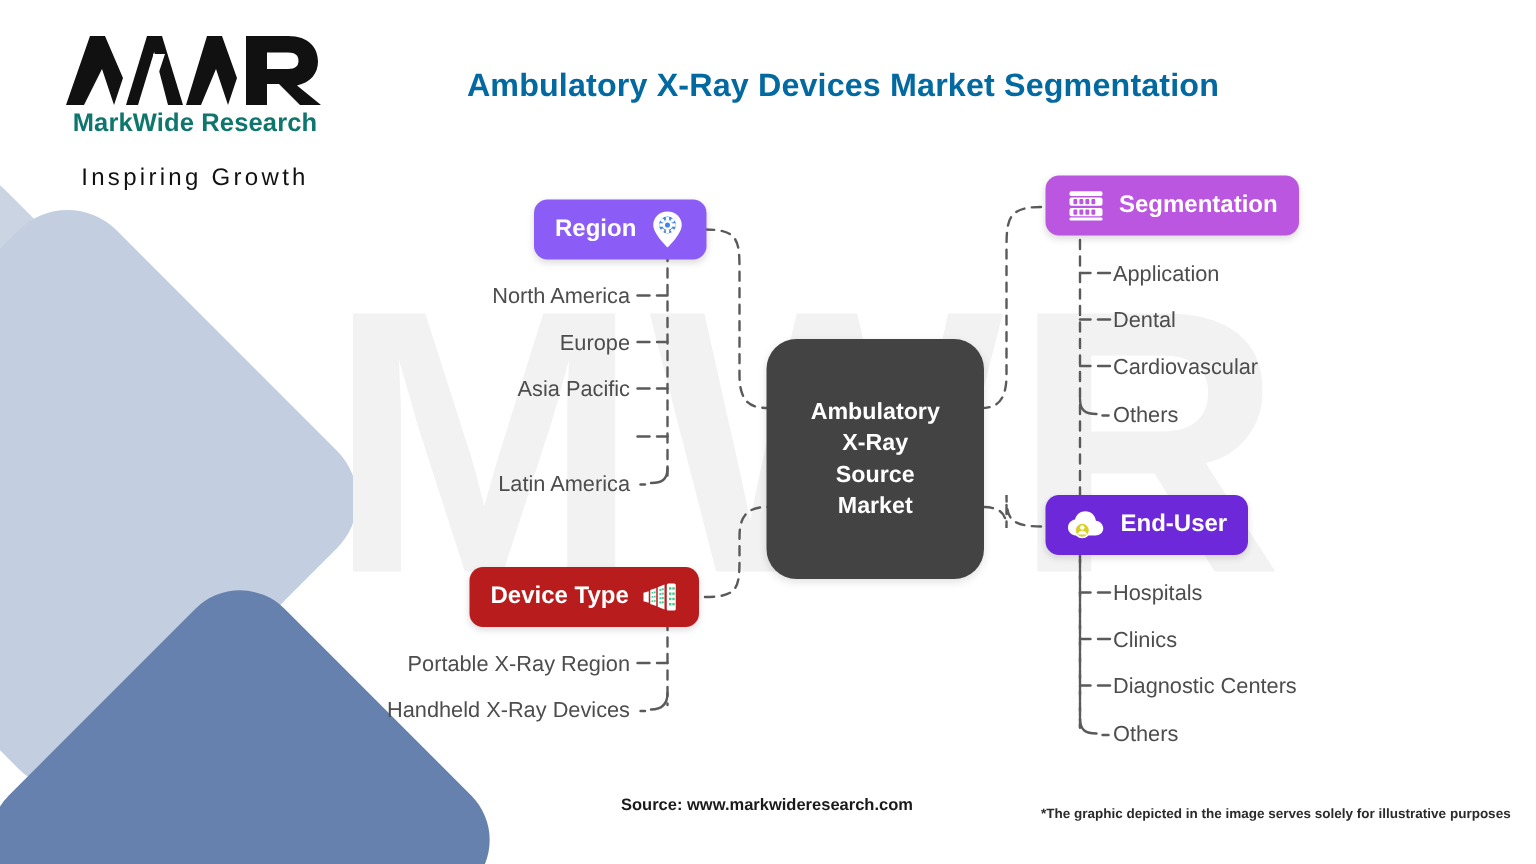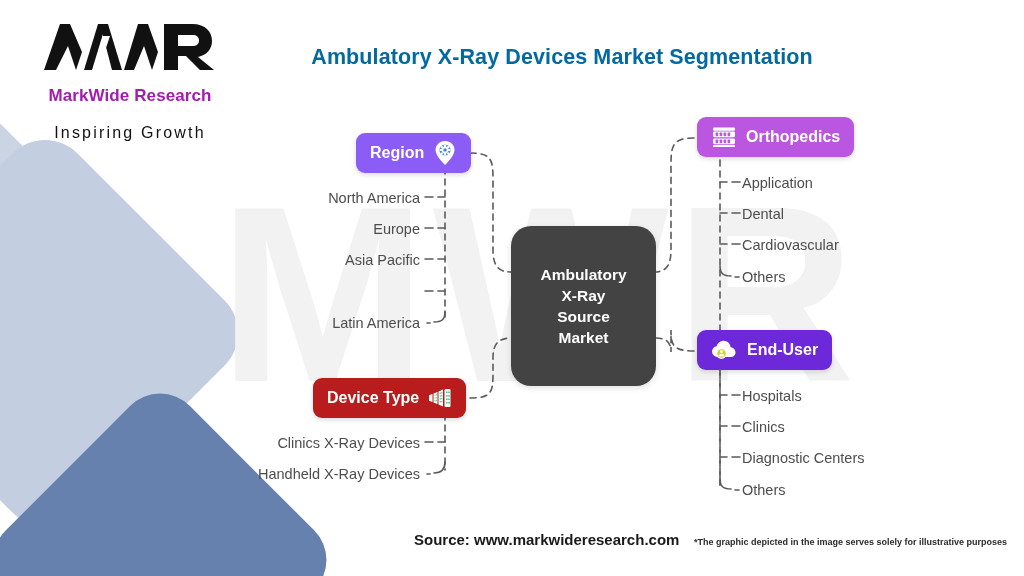--- a/index.html
+++ b/index.html
@@ -31,21 +31,21 @@
     position:absolute;left:100px;top:170px;width:880px;height:250px;
     color:#f2f2f2;font-size:250px;font-weight:700;letter-spacing:6px;
     line-height:250px;text-align:center;user-select:none;
     font-family:"Liberation Sans", sans-serif;
   }
 
   
   .logo{position:absolute;left:40px;top:22px;width:180px;text-align:center;}
   .logo-mark{height:50px;}
   .logo-name{
-    font-size:17px;font-weight:700;color:#a21caf;letter-spacing:.1px;margin-top:14px;
+    font-size:17px;font-weight:700;color:#0f766e;letter-spacing:.1px;margin-top:0;
   }
   .logo-tag{
     font-size:16px;font-weight:400;color:#111;letter-spacing:2.2px;margin-top:18px;
   }
 
   
   .title{
     position:absolute;left:262px;top:45px;width:600px;text-align:center;
     font-size:21.5px;font-weight:700;color:#0369a1;letter-spacing:.1px;
   }
@@ -77,21 +77,21 @@
   
   .leaf{
     position:absolute;font-size:14.5px;color:#4d4d4d;white-space:nowrap;
     line-height:18px;
   }
   .leaf-right-align{text-align:right;}
 
   
   .source{
     position:absolute;left:414px;top:531px;
-    font-size:15px;font-weight:700;color:#1a1a1a;
+    font-size:11px;font-weight:700;color:#1a1a1a;
   }
   .disclaimer{
     position:absolute;left:694px;top:537px;width:340px;
     font-size:9px;font-weight:600;color:#2b2b2b;white-space:nowrap;
   }
 
   svg.links{position:absolute;left:0;top:0;width:1024px;height:576px;pointer-events:none;}
 </style>
 </head>
 <body>
@@ -277,21 +277,21 @@
           <rect x="16.6" y="7.6" width="2.6" height="3.6" rx=".7" fill="#bb56e0"></rect>
           <rect x="2" y="13.6" width="22" height="5.6" rx="1.4"></rect>
           <rect x="4.6" y="14.6" width="2.6" height="3.6" rx=".7" fill="#bb56e0"></rect>
           <rect x="8.6" y="14.6" width="2.6" height="3.6" rx=".7" fill="#bb56e0"></rect>
           <rect x="12.6" y="14.6" width="2.6" height="3.6" rx=".7" fill="#bb56e0"></rect>
           <rect x="16.6" y="14.6" width="2.6" height="3.6" rx=".7" fill="#bb56e0"></rect>
           <rect x="2" y="20" width="22" height="2" rx=".9"></rect>
         </g>
       </svg>
     </span>
-    <span>Orthopedics</span>
+    <span>Segmentation</span>
   </div>
 
   <div class="pill pill-enduser">
     <span>
       <svg width="27" height="22" viewBox="0 0 27 22" aria-hidden="true">
         <g fill="#ffffff">
           <path d="M7 18 C3.5 18 1 15.6 1 12.6 C1 9.9 3 7.7 5.7 7.3 C6.4 4.1 9.2 1.8 12.6 1.8 C16.3 1.8 19.3 4.6 19.6 8.2 C22.4 8.5 24.5 10.7 24.5 13.4 C24.5 16.2 22.2 18 19.4 18 Z"></path>
           <circle cx="10.5" cy="14.5" r="5.4"></circle>
           <circle cx="10.5" cy="14.5" r="4.3" fill="#d8cf27"></circle>
           <circle cx="10.5" cy="12.6" r="1.5" fill="#ffffff"></circle>
@@ -300,21 +300,21 @@
       </svg>
     </span>
     <span>End-User</span>
   </div>
 
   <div class="leaf leaf-right-align" style="left:150px;top:220px;width:270px;">Europe</div>
   <div class="leaf leaf-right-align" style="left:150px;top:189px;width:270px;">North America</div>
   <div class="leaf leaf-right-align" style="left:150px;top:251px;width:270px;">Asia Pacific</div>
   <div class="leaf leaf-right-align" style="left:150px;top:314px;width:270px;">Latin America</div>
 
-  <div class="leaf leaf-right-align" style="left:130px;top:434px;width:290px;">Clinics X-Ray Devices</div>
+  <div class="leaf leaf-right-align" style="left:130px;top:434px;width:290px;">Portable X-Ray Region</div>
   <div class="leaf leaf-right-align" style="left:130px;top:465px;width:290px;">Handheld X-Ray Devices</div>
 
   <div class="leaf" style="left:742px;top:174px;">Application</div>
   <div class="leaf" style="left:742px;top:205px;">Dental</div>
   <div class="leaf" style="left:742px;top:236px;">Cardiovascular</div>
   <div class="leaf" style="left:742px;top:268px;">Others</div>
 
   <div class="leaf" style="left:742px;top:387px;">Hospitals</div>
   <div class="leaf" style="left:742px;top:418px;">Clinics</div>
   <div class="leaf" style="left:742px;top:449px;">Diagnostic Centers</div>

